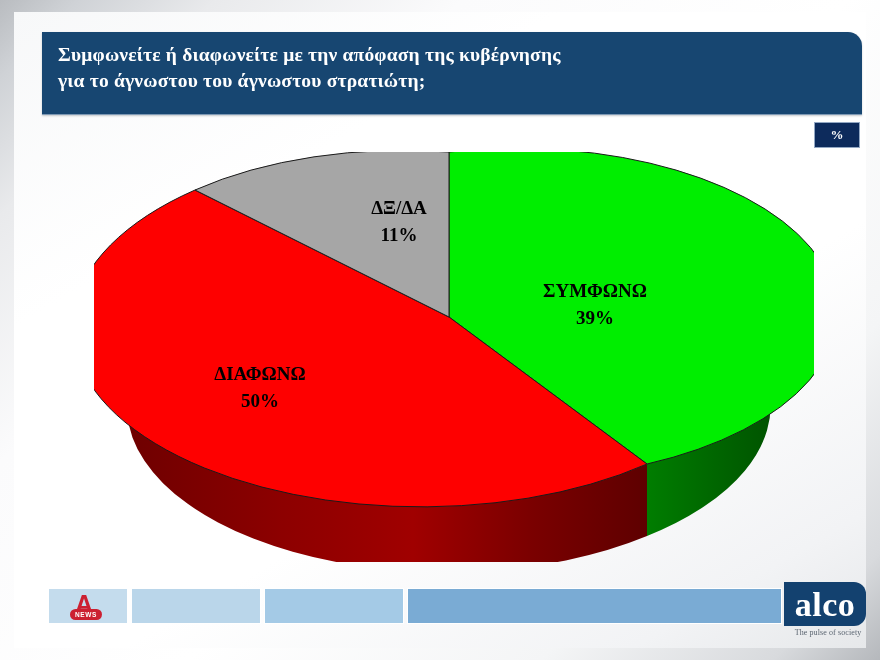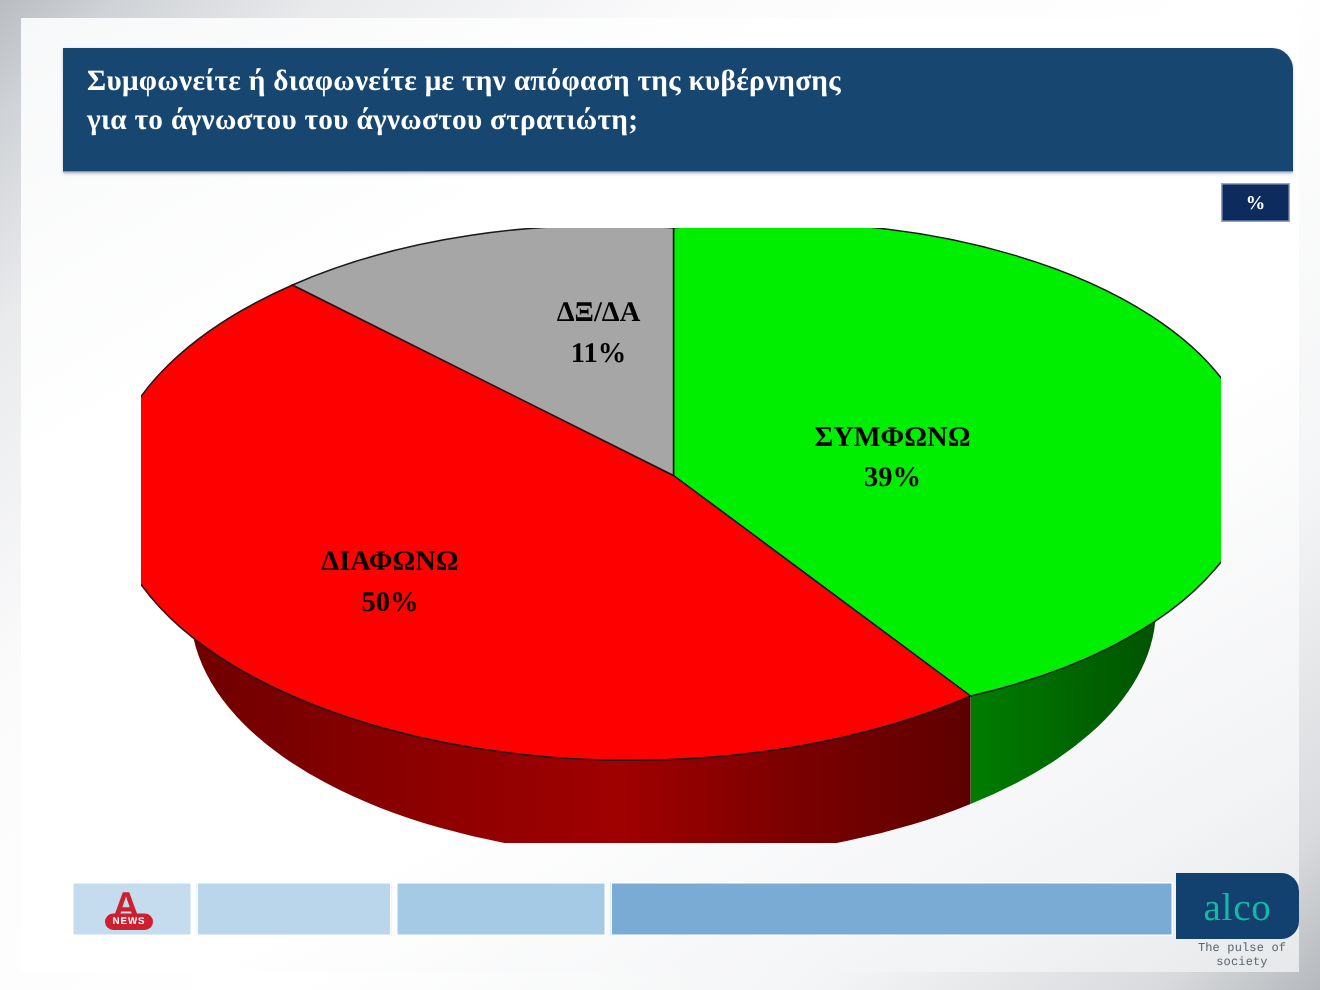--- a/index.html
+++ b/index.html
@@ -150,35 +150,35 @@
     width: 82px;
     height: 44px;
     background: #13416f;
     border-top-right-radius: 12px;
     border-bottom-right-radius: 12px;
     display: flex;
     align-items: center;
     justify-content: center;
   }
   .alco-word {
-    color: #14b8a6;
+    color: #ffffff;
     font-family: "Liberation Serif", serif;
-    font-size: 26px;
-    font-weight: normal;
+    font-size: 34px;
+    font-weight: bold;
     letter-spacing: 0.5px;
     line-height: 31px;
   }
   .alco-tag {
     position: absolute;
     left: 766px;
     top: 48px;
     width: 96px;
     text-align: center;
     color: #5a6470;
-    font-family: Liberation Mono, monospace;
+    font-family: Liberation Serif, serif;
     font-size: 8px;
     letter-spacing: 0.1px;
   }
 </style>
 </head>
 <body>
 
 <div class="slide">
   <div class="slide-inner">
 

